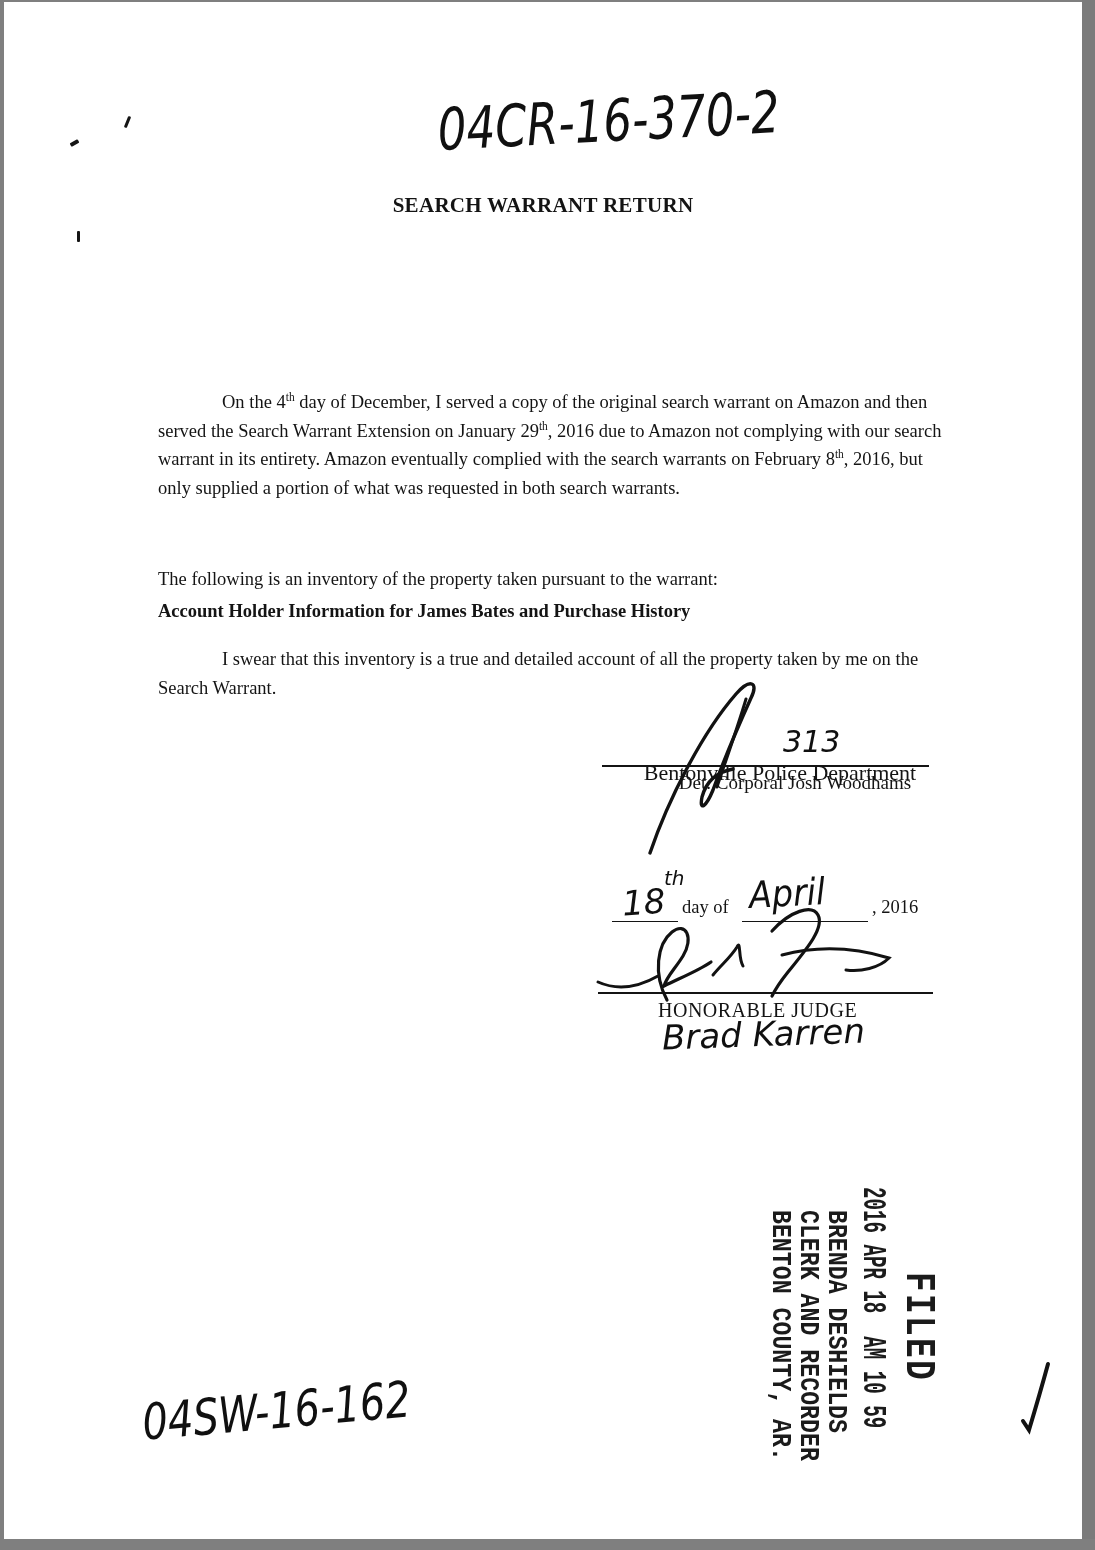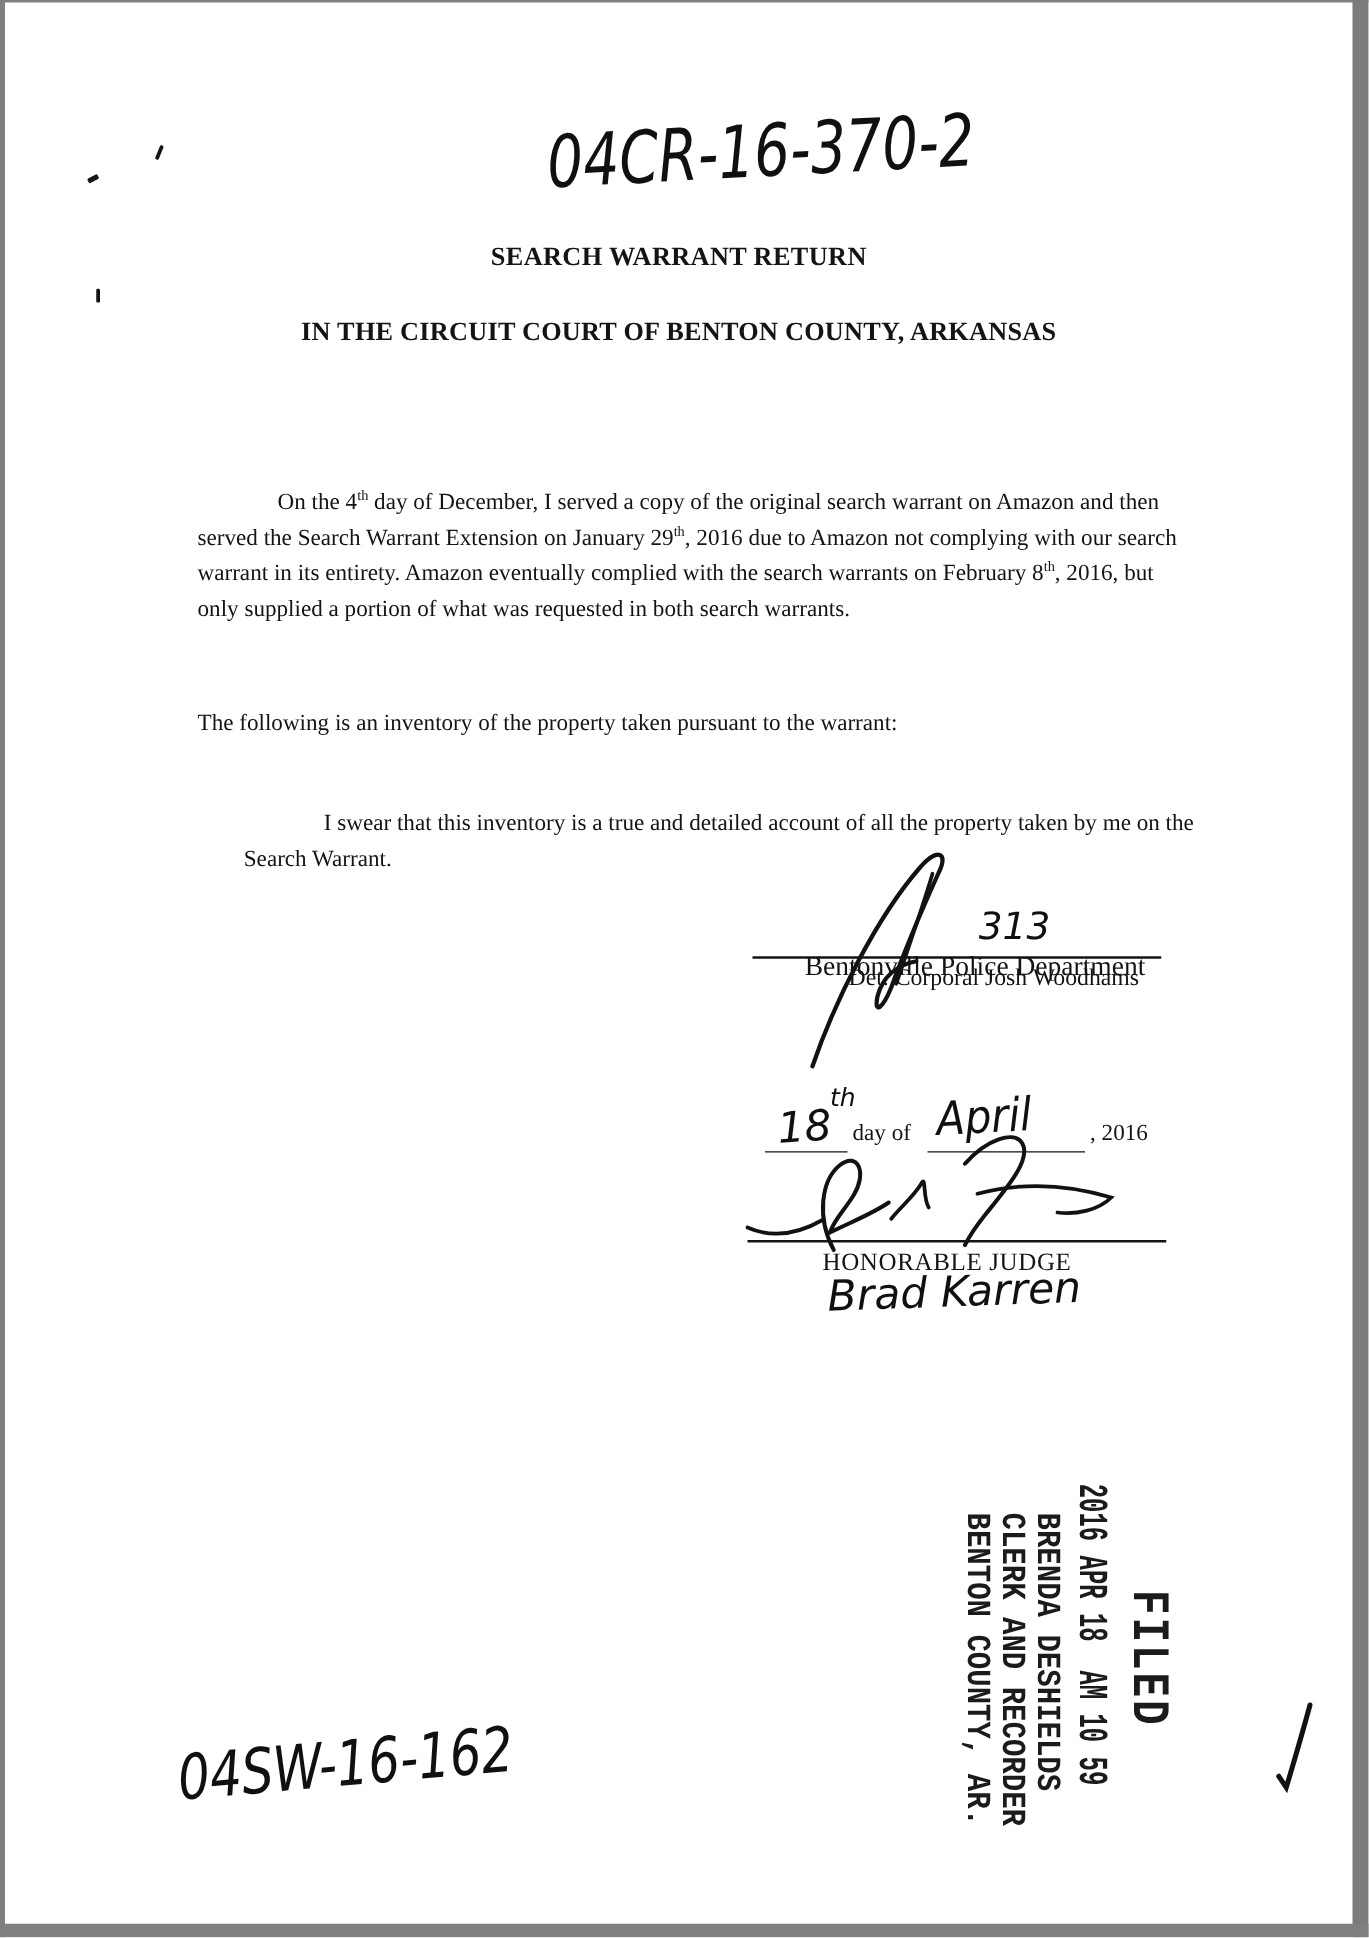--- a/index.html
+++ b/index.html
@@ -74,29 +74,29 @@
   <div class="edge right"></div>
   <div class="edge bottom"></div>
 
   <div class="mark m1"></div>
   <div class="mark m2"></div>
   <div class="mark m3"></div>
 
   <div class="abs hand case-top">04CR-16-370-2</div>
 
   <div class="abs serif bold center title">SEARCH WARRANT RETURN</div>
-  <div class="abs serif bold center subtitle">IN THE CIRCUIT COURT OF BENTON COUNTY, ARKANSAS</div>
 
 
   <div class="abs para body-text indent" style="top:388px;">On the 4<sup>th</sup> day of December, I served a copy of the original search warrant on Amazon and then served the Search Warrant Extension on January 29<sup>th</sup>, 2016 due to Amazon not complying with our search warrant in its entirety.  Amazon eventually complied with the search warrants on February 8<sup>th</sup>, 2016, but only supplied a portion of what was requested in both search warrants.</div>
 
   <div class="abs para body-text" style="top:543px;margin-top:22px;">The following is an inventory of the property taken pursuant to the warrant:</div>
 
+  <div class="abs para body-text bold" style="top:597px;">Account Holder Information for James Bates and Purchase History</div>
 
-  <div class="abs para body-text indent" style="top:645px;margin-left:37px;">I swear that this inventory is a true and detailed account of all the property taken by me on the Search Warrant.</div>
+  <div class="abs para body-text indent" style="top:645px;">I swear that this inventory is a true and detailed account of all the property taken by me on the Search Warrant.</div>
 
   <div class="abs hand badge">313</div>
   <div class="sigline" style="left:602px;top:765px;width:327px;"></div>
   <div class="abs serif officer-name">Det. Corporal Josh Woodhams</div>
   <div class="abs serif officer-dept">Bentonville Police Department</div>
 
   <div class="uline" style="left:612px;top:921px;width:66px;"></div>
   <div class="abs hand hand-day">18</div>
   <div class="abs hand hand-ord">th</div>
   <div class="abs serif sworn" style="left:682px;top:897px;">day of</div>

